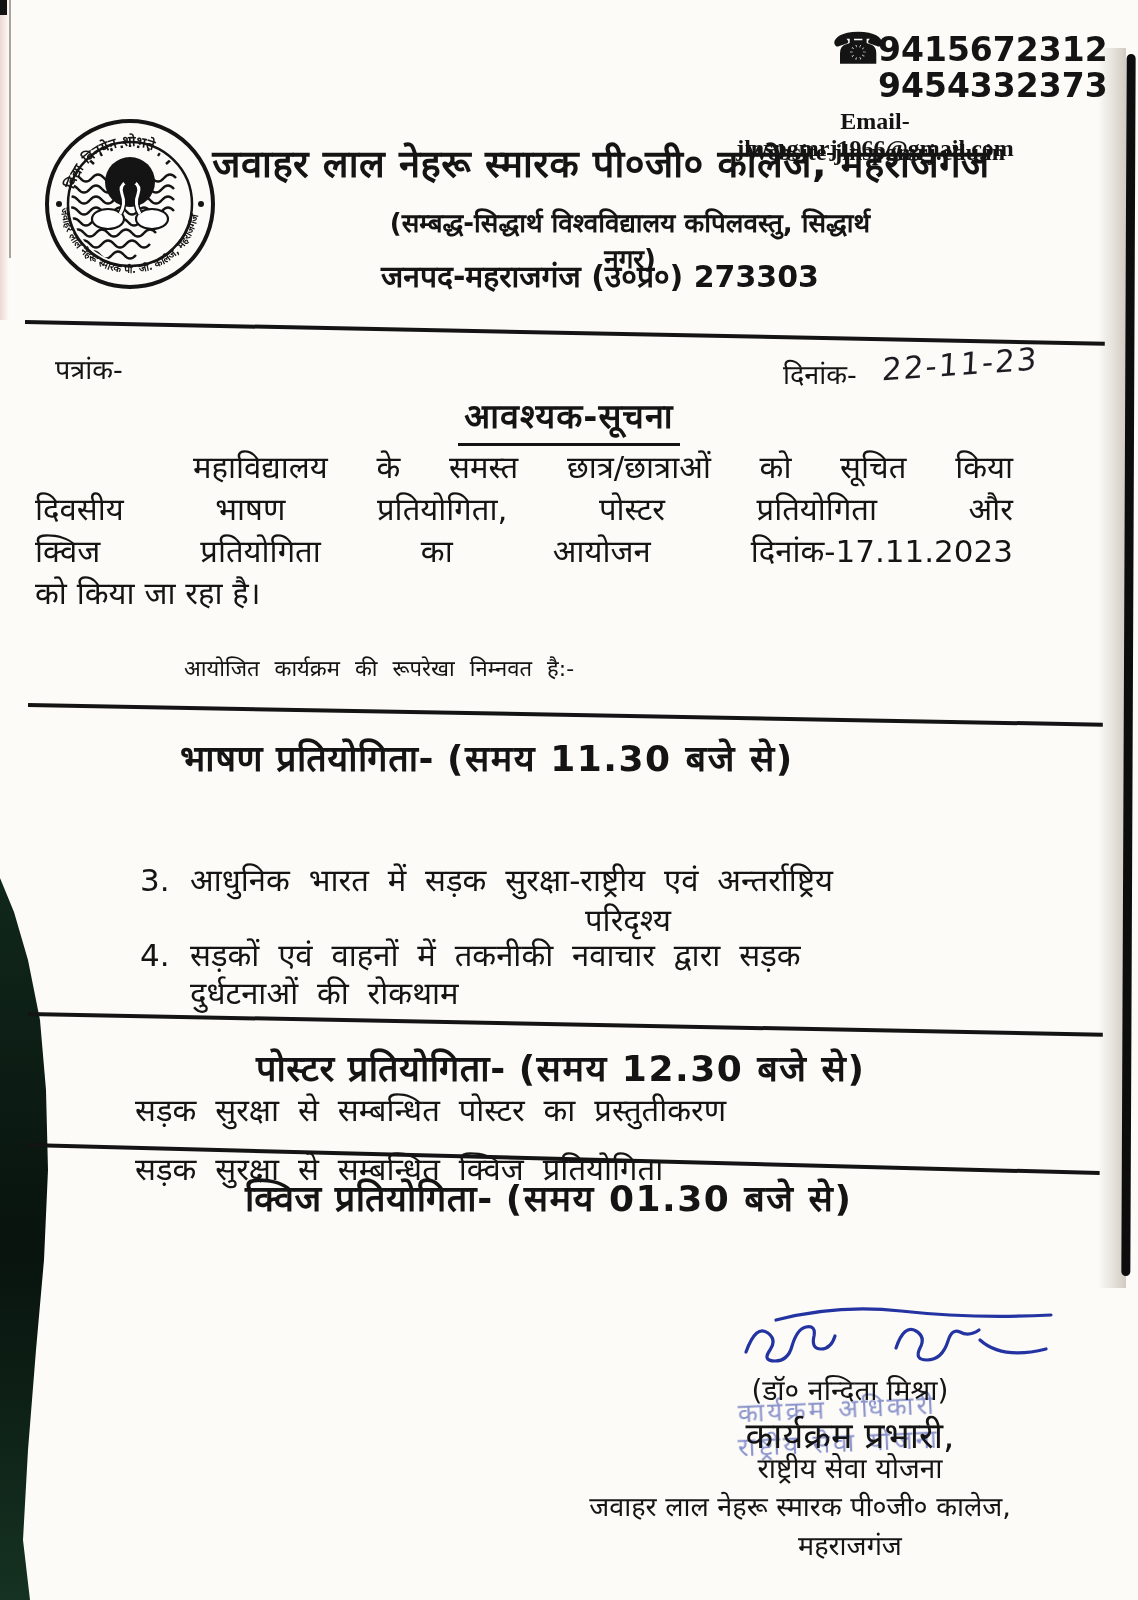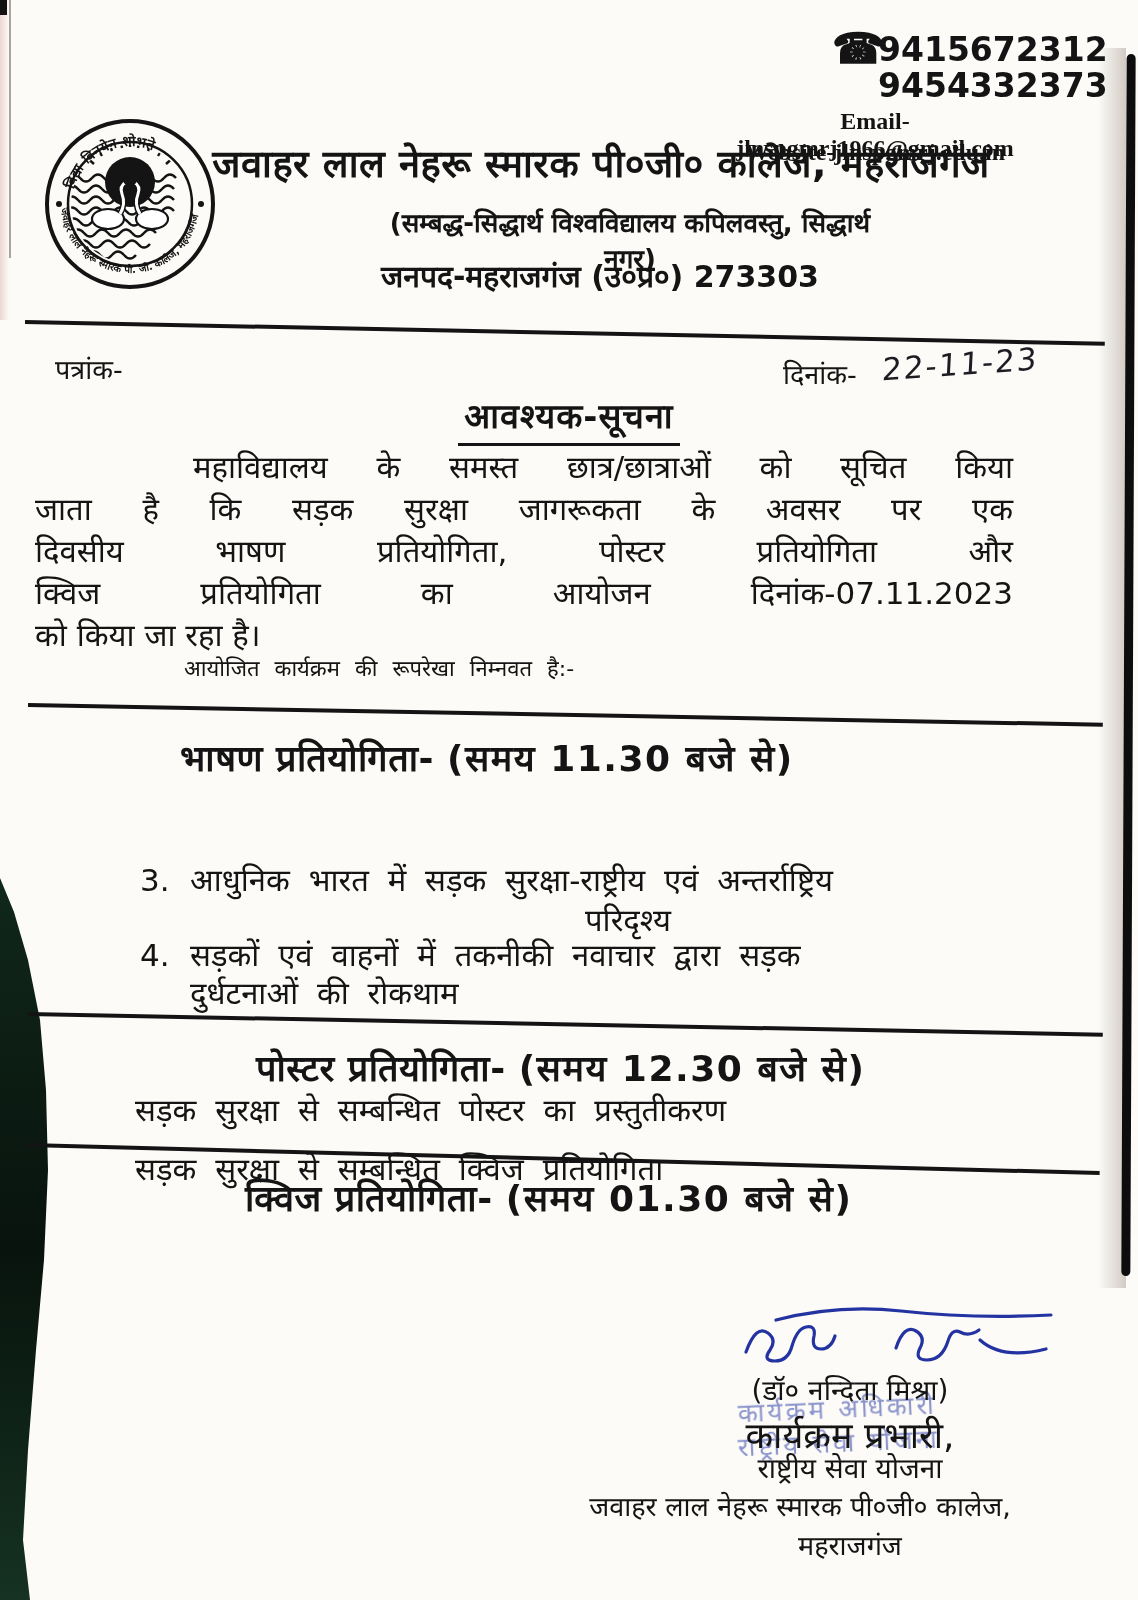--- a/index.html
+++ b/index.html
@@ -160,23 +160,22 @@
   <div class="letter-no">पत्रांक-</div>
   <div class="date-label">दिनांक-</div>
   <div class="date-value">22-11-23</div>
 
   <div class="title-wrap">
     <span class="title">आवश्यक-सूचना</span>
   </div>
 
   <div class="body-block">
     <div class="body-line first">महाविद्यालय के समस्त छात्र/छात्राओं को सूचित किया</div>
-    <div class="body-line">जाता है कि सड़क सुरक्षा जागरूकता के अवसर पर एक</div>
     <div class="body-line">दिवसीय भाषण प्रतियोगिता, पोस्टर प्रतियोगिता और</div>
-    <div class="body-line">क्विज प्रतियोगिता का आयोजन दिनांक-07.11.2023</div>
+    <div class="body-line">क्विज प्रतियोगिता का आयोजन दिनांक-17.11.2023</div>
     <div class="body-line last">को किया जा रहा है।</div>
   </div>
   <div class="outline-line">आयोजित कार्यक्रम की रूपरेखा निम्नवत है:-</div>
 
   <div class="sep sep2"></div>
 
   <div class="sec-heading" style="left:180px;top:733px;">
     <span>भाषण प्रतियोगिता-</span>
     <span class="sec-time">(समय 11.30 बजे से)</span>
   </div>

